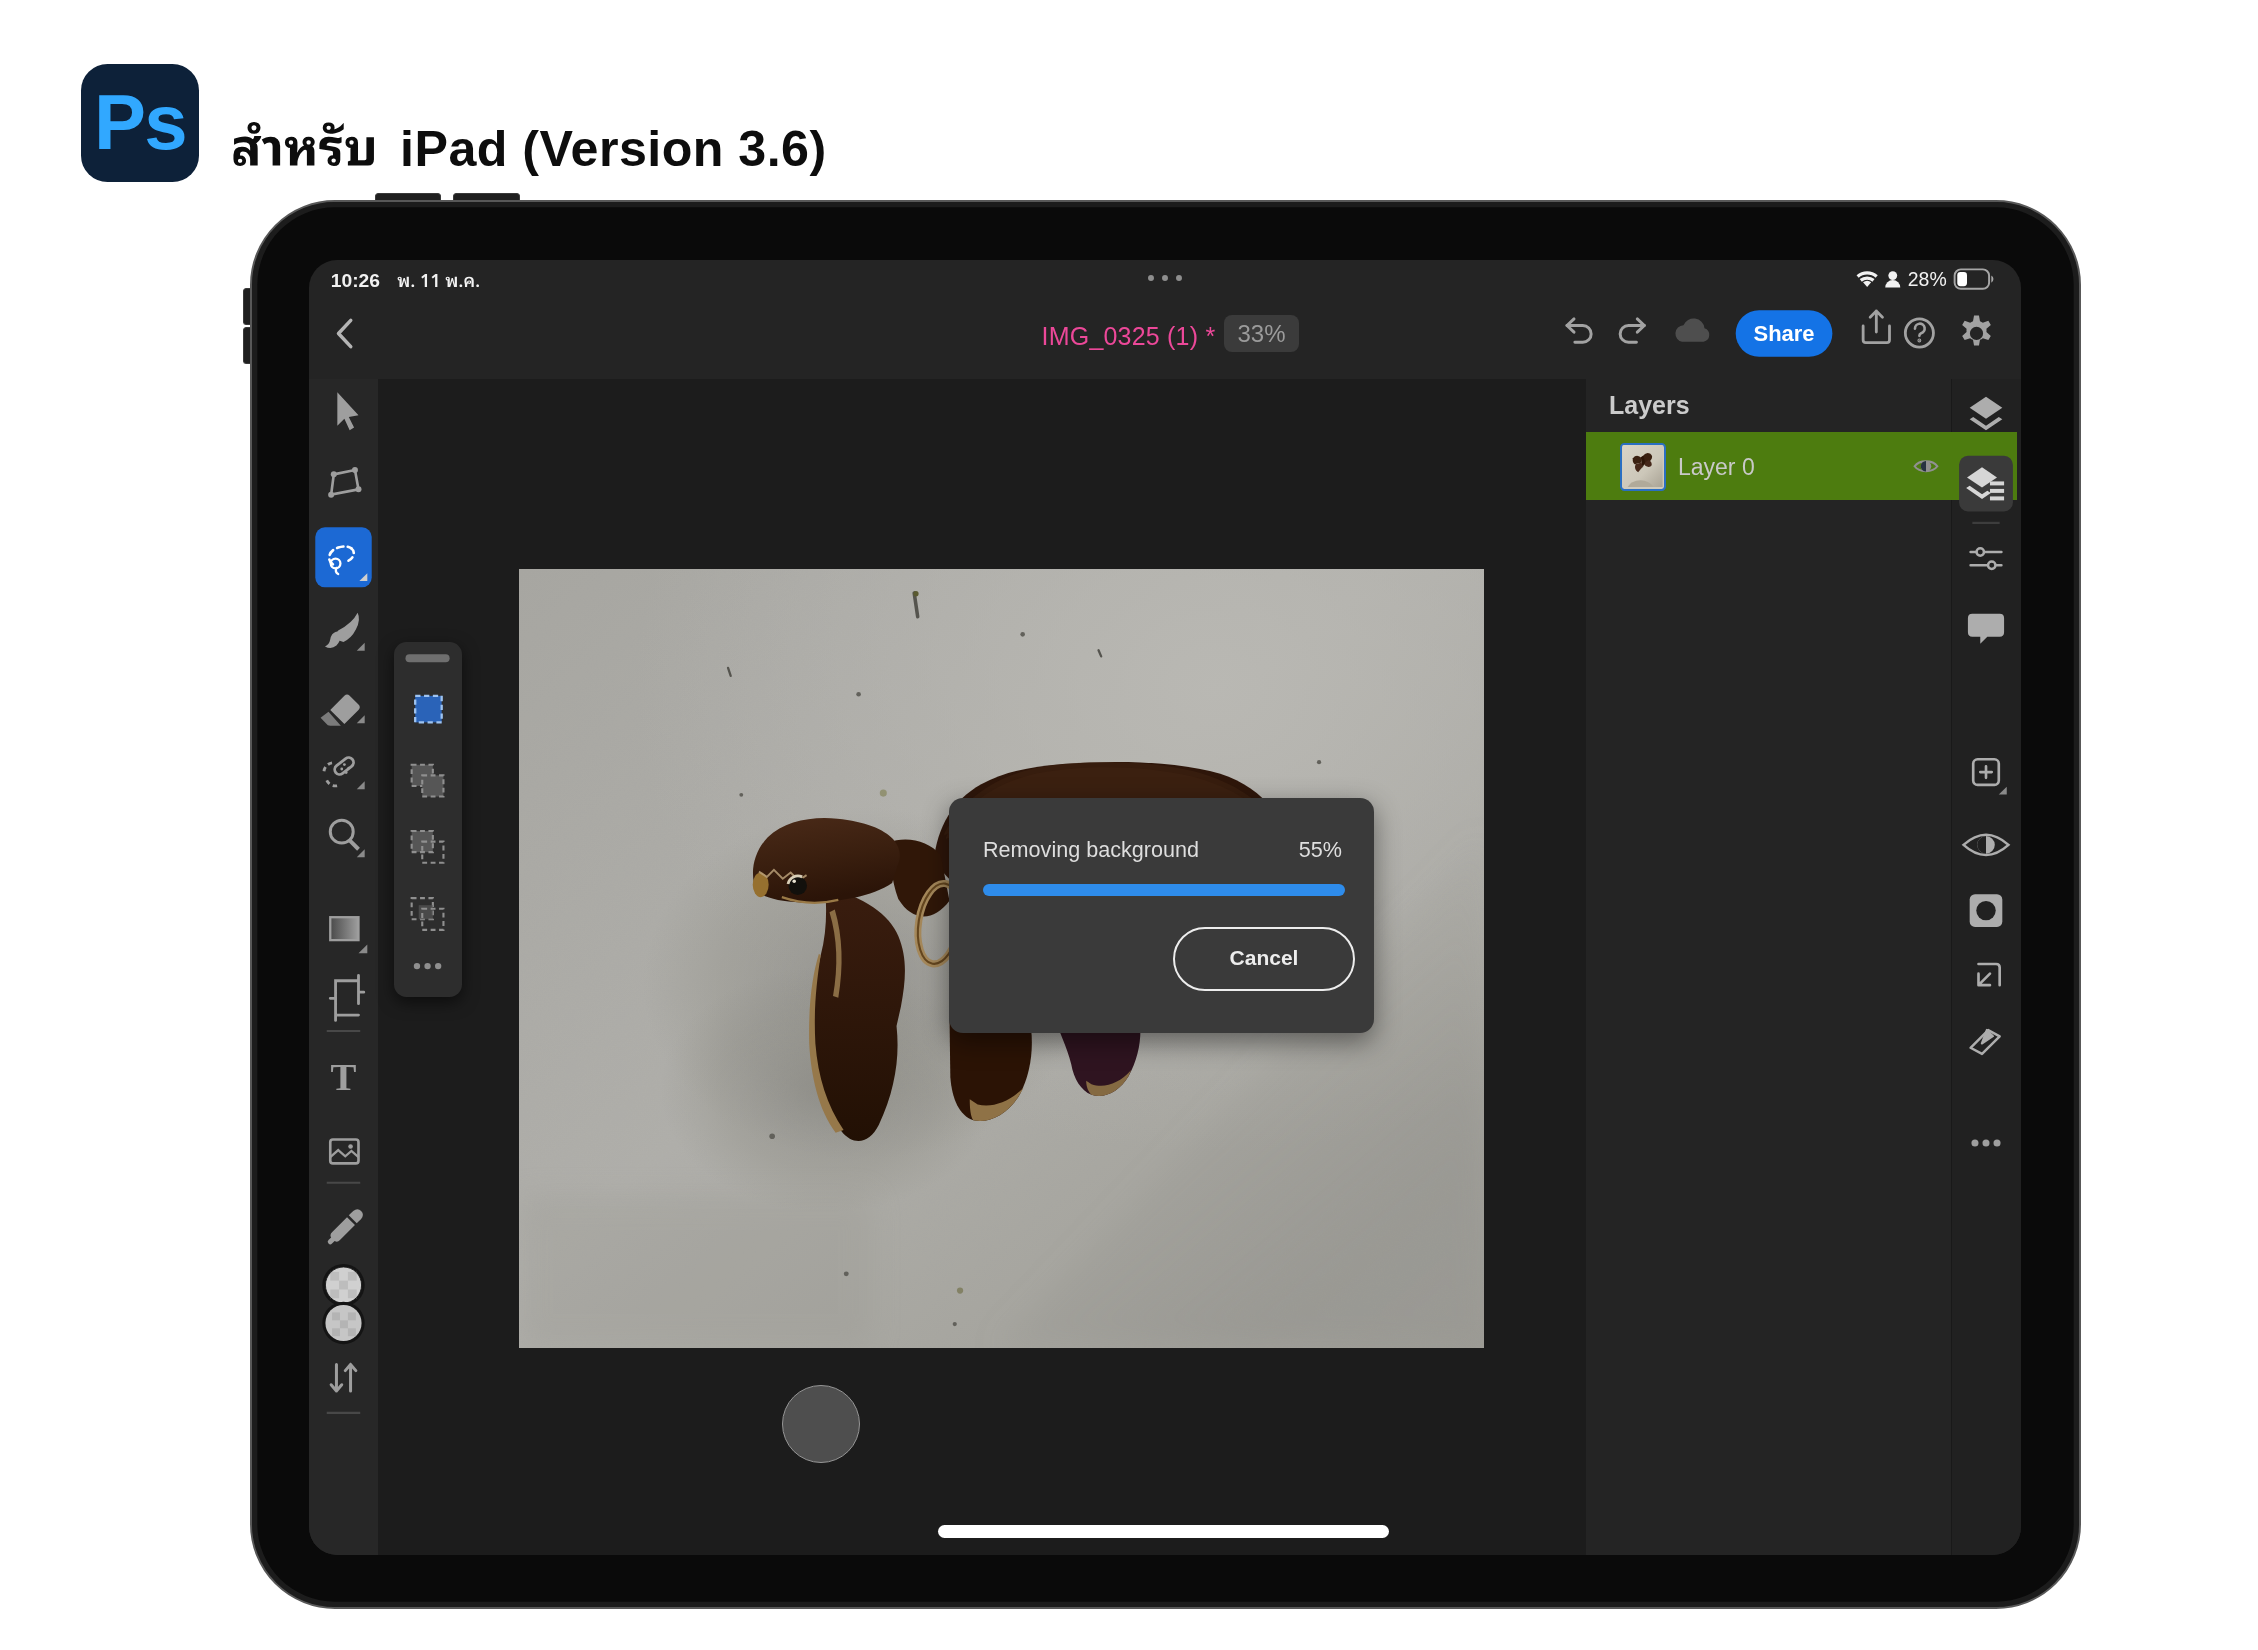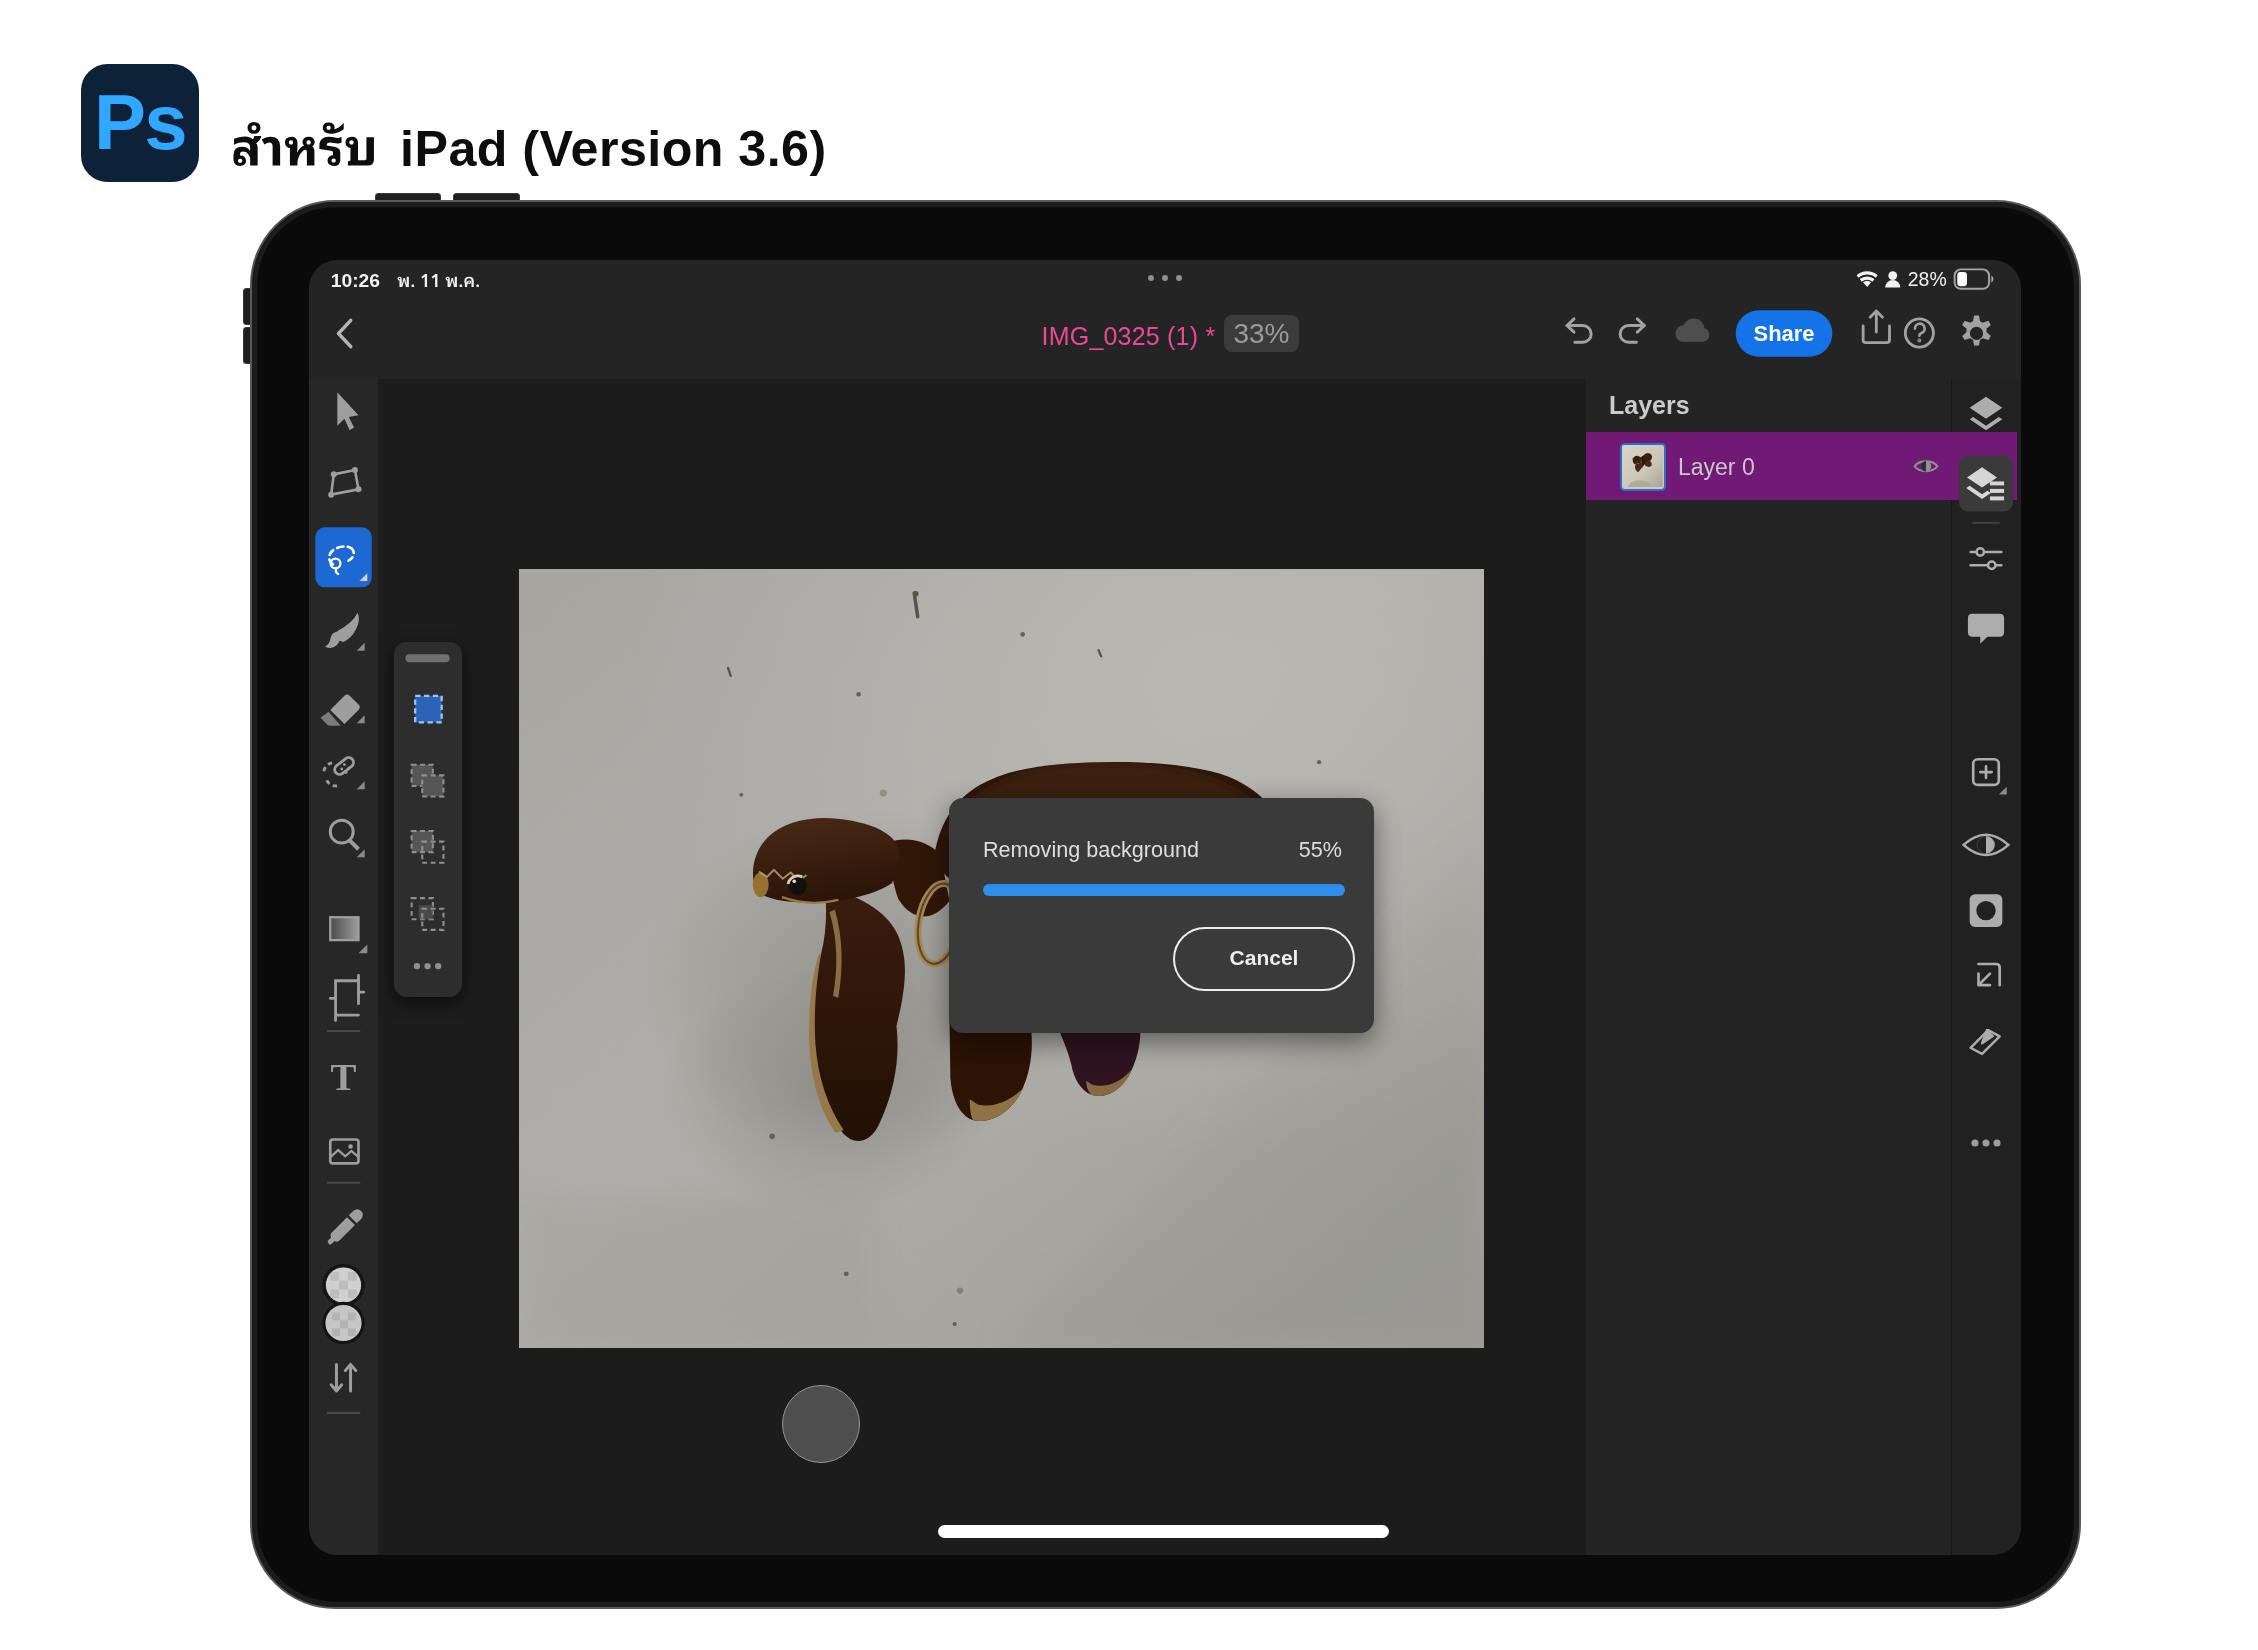--- a/index.html
+++ b/index.html
@@ -20,34 +20,34 @@
 #lpanel{left:1277px;top:119px;width:365px;height:1176px;background:#242424}
 #rstrip{left:1642px;top:119px;width:70px;height:1176px;background:#212121;border-left:0.9px solid #191919;box-sizing:border-box}
 
 #stl{left:21px;top:5.3px;width:229px;height:28px}
 #str{left:1544px;top:3.5px;width:152px;height:32px}
 #stc{left:833px;top:10.6px;width:46px;height:14px}
 
 #tbarL{left:19.4px;top:55px;width:35px;height:37px}
 #tbtitle{left:670px;top:62px;width:270px;text-align:right;font-size:25px;color:#ec4899;letter-spacing:0.2px}
 #zoombadge{left:915px;top:55px;width:75px;height:37px;background:#3b3b3b;border-radius:8px;
-color:#9b9b9b;font-size:28px;text-align:center;line-height:37px}
+color:#9b9b9b;font-size:24px;text-align:center;line-height:37px}
 #tbricons{left:1235px;top:44px;width:459px;height:58px}
 
 #photo{left:210px;top:309px;width:965px;height:779px;background:#b2b1ac}
 #dialog{left:640px;top:538px;width:425px;height:235px;background:#3a3a3a;border-radius:14px;
 box-shadow:0 8.8px 26.5px rgba(0,0,0,.45)}
 #dlgtitle{left:34px;top:39px;font-size:21.6px;color:#dedede}
 #dlgpct{right:32px;top:39px;font-size:21.6px;color:#dedede}
 #dlgbar{left:34px;top:86px;width:362px;height:12.4px;border-radius:6.2px;background:#2e8ceb}
 #dlgcancel{left:224px;top:129px;width:182px;height:64px;border:2.6px solid #ededed;border-radius:34px;
 box-sizing:border-box;color:#ededed;font-size:21px;font-weight:bold;text-align:center;line-height:58px}
 
 #ltitle{left:1300px;top:131px;font-size:25px;font-weight:bold;color:#cbcbcb}
-#lrow{left:1277px;top:172px;width:431px;height:68px;background:#701a75}
+#lrow{left:1277px;top:172px;width:431px;height:68px;background:#4d7c0f}
 #lthumb{left:34px;top:10.6px;width:46px;height:48px;background:#cfcabc;border:2.6px solid #2a6fc2;border-radius:4.4px;box-sizing:border-box;overflow:hidden}
 #lname{left:92px;top:22px;font-size:23px;color:#c9c9c9}
 #leye{left:326px;top:21px;width:28px;height:26.5px}
 
 #flyout{left:85px;top:382px;width:68px;height:355px;background:#2d2d2d;border-radius:12.4px;
 box-shadow:0 5.3px 16px rgba(0,0,0,.55)}
 
 #homecircle{left:473px;top:1125px;width:78px;height:78px;border-radius:50%;background:#4e4e4e;border:1.8px solid #959595;box-sizing:border-box}
 #homebar{left:629px;top:1265px;width:451px;height:13.2px;border-radius:7px;background:#fff}
 </style></head>

